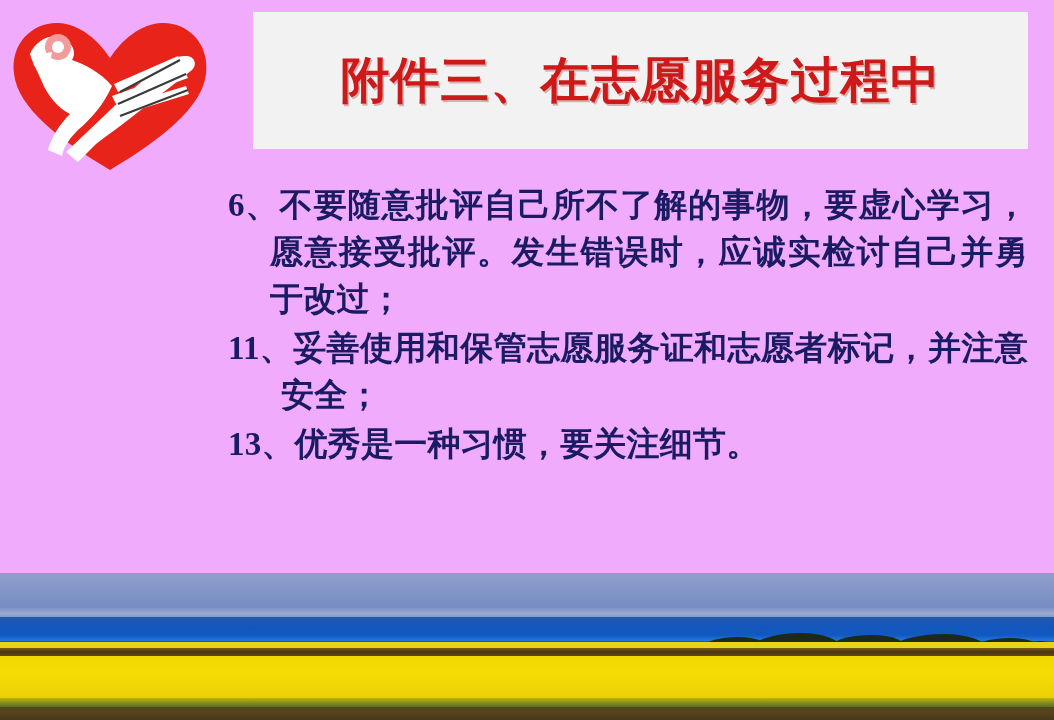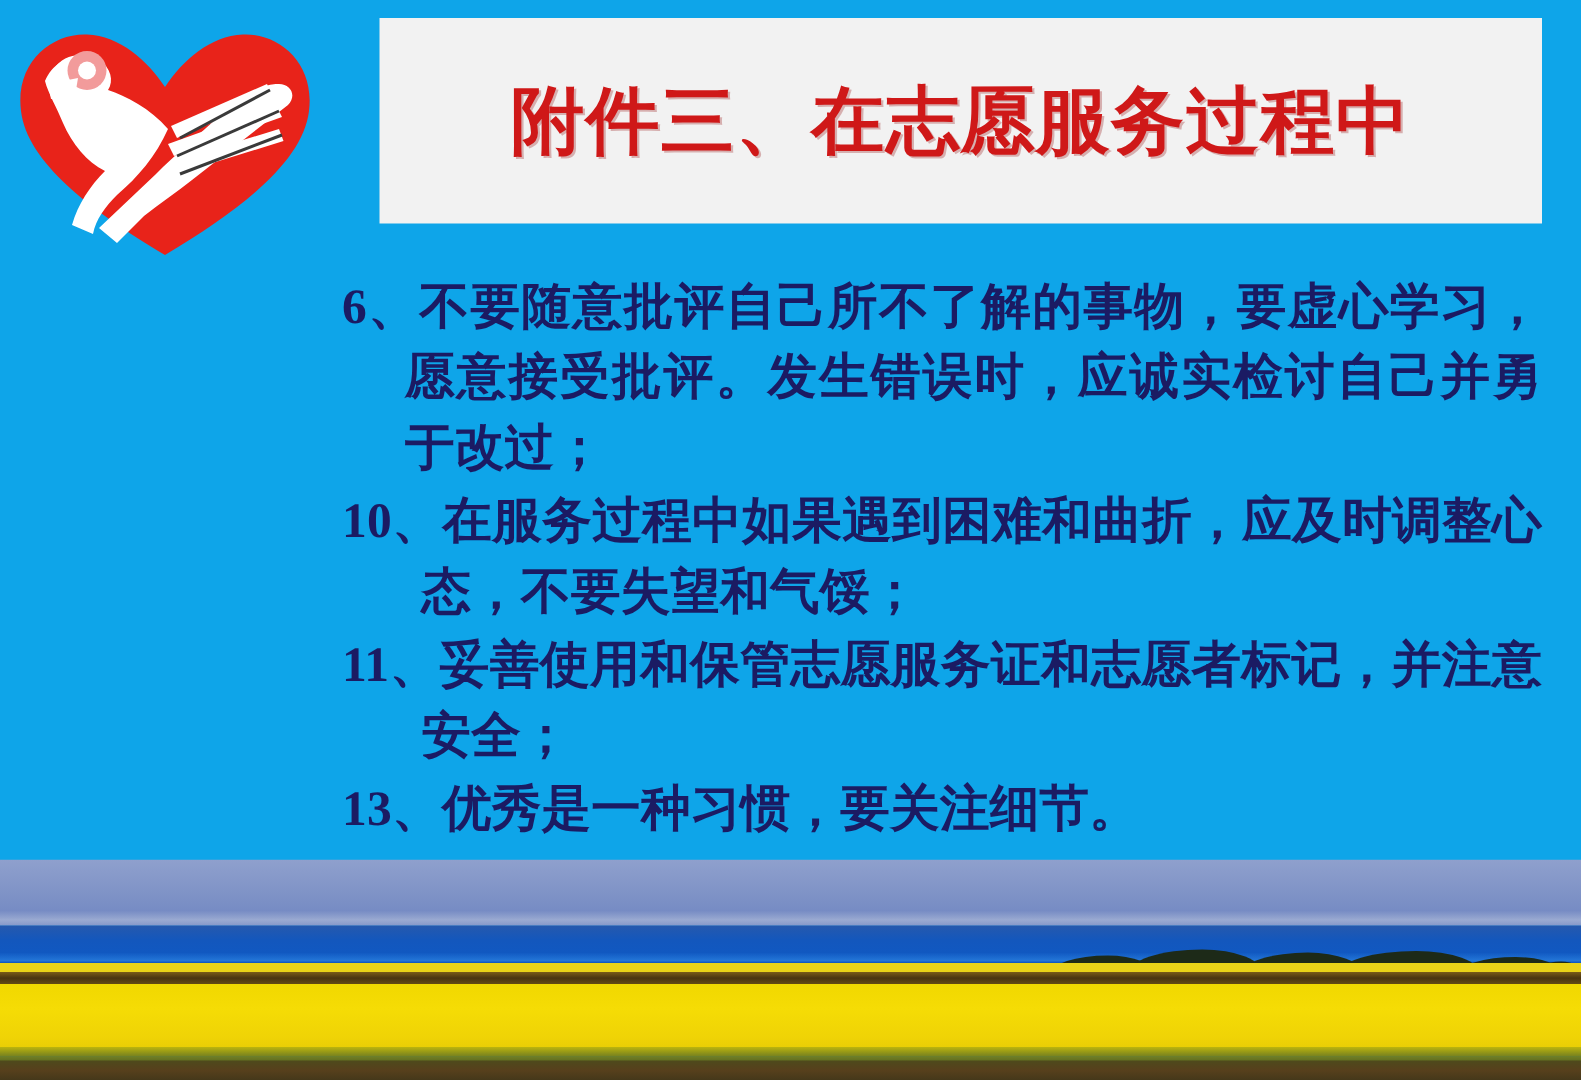--- a/index.html
+++ b/index.html
@@ -8,21 +8,21 @@
     padding: 0;
     background: #ffffff;
   }
   body {
     font-family: "Liberation Serif", "DejaVu Serif", serif;
   }
   #slide {
     position: relative;
     width: 1054px;
     height: 720px;
-    background: #0ea5e9;
+    background: #f0abfc;
     overflow: hidden;
   }
 
   
   #logo {
     position: absolute;
     left: 8px;
     top: 12px;
     width: 205px;
     height: 162px;
@@ -167,21 +167,20 @@
       </g>
     </svg>
   </div>
 
   <div id="title-box">
     <div class="title-line">附件三、在志愿服务过程中</div>
   </div>
 
   <div id="body-list">
     <div class="list-item">6、不要随意批评自己所不了解的事物，要虚心学习，愿意接受批评。发生错误时，应诚实检讨自己并勇于改过；</div>
-    <div class="list-item wide">10、在服务过程中如果遇到困难和曲折，应及时调整心态，不要失望和气馁；</div>
     <div class="list-item wide">11、妥善使用和保管志愿服务证和志愿者标记，并注意安全；</div>
     <div class="list-item wide">13、优秀是一种习惯，要关注细节。</div>
   </div>
 
   <div id="photo">
     <div class="ph-sky"></div>
     <div class="ph-haze"></div>
     <div class="ph-sea"></div>
     <div class="ph-sea-glint"></div>
 

